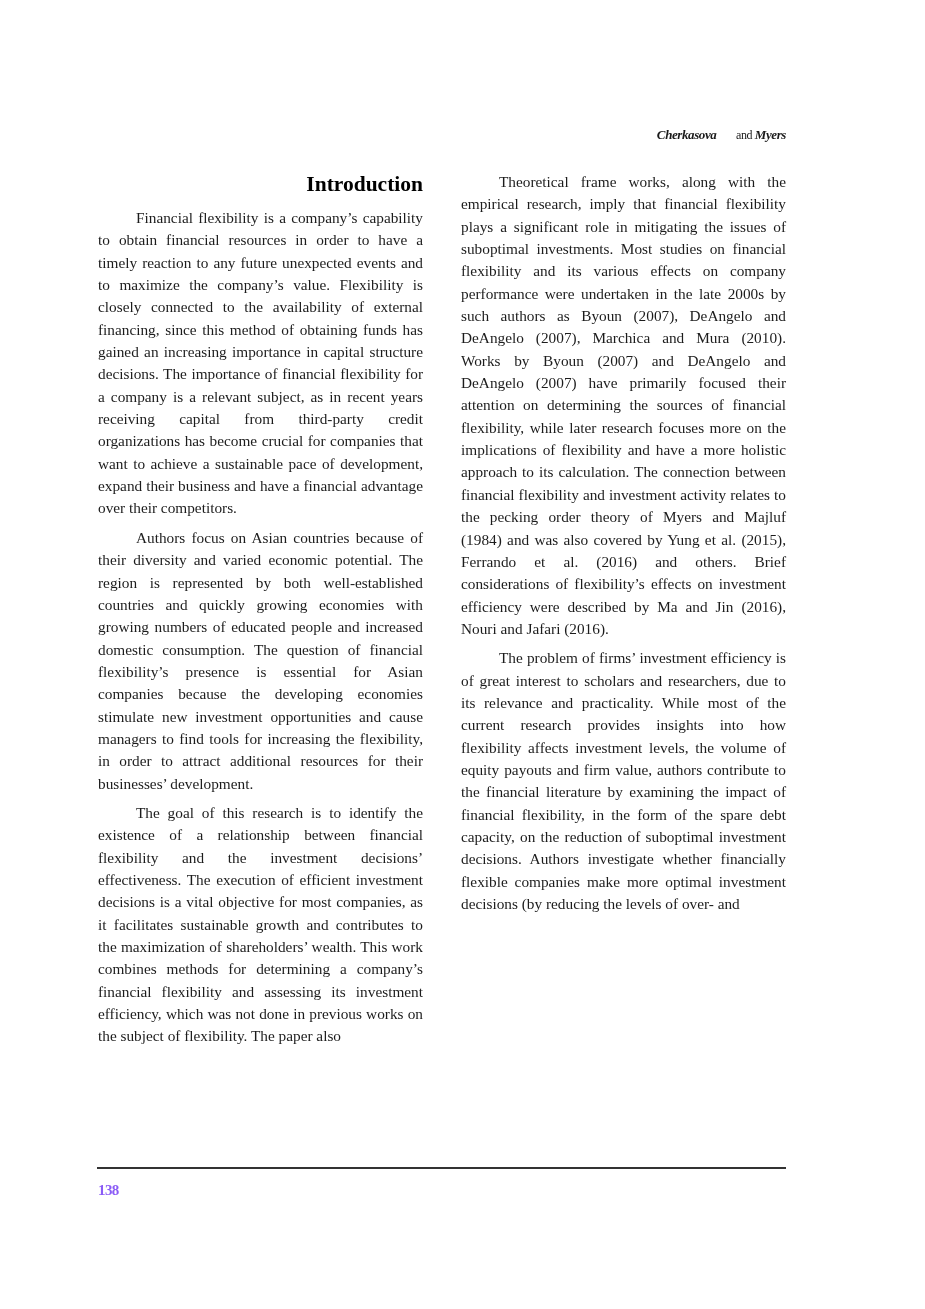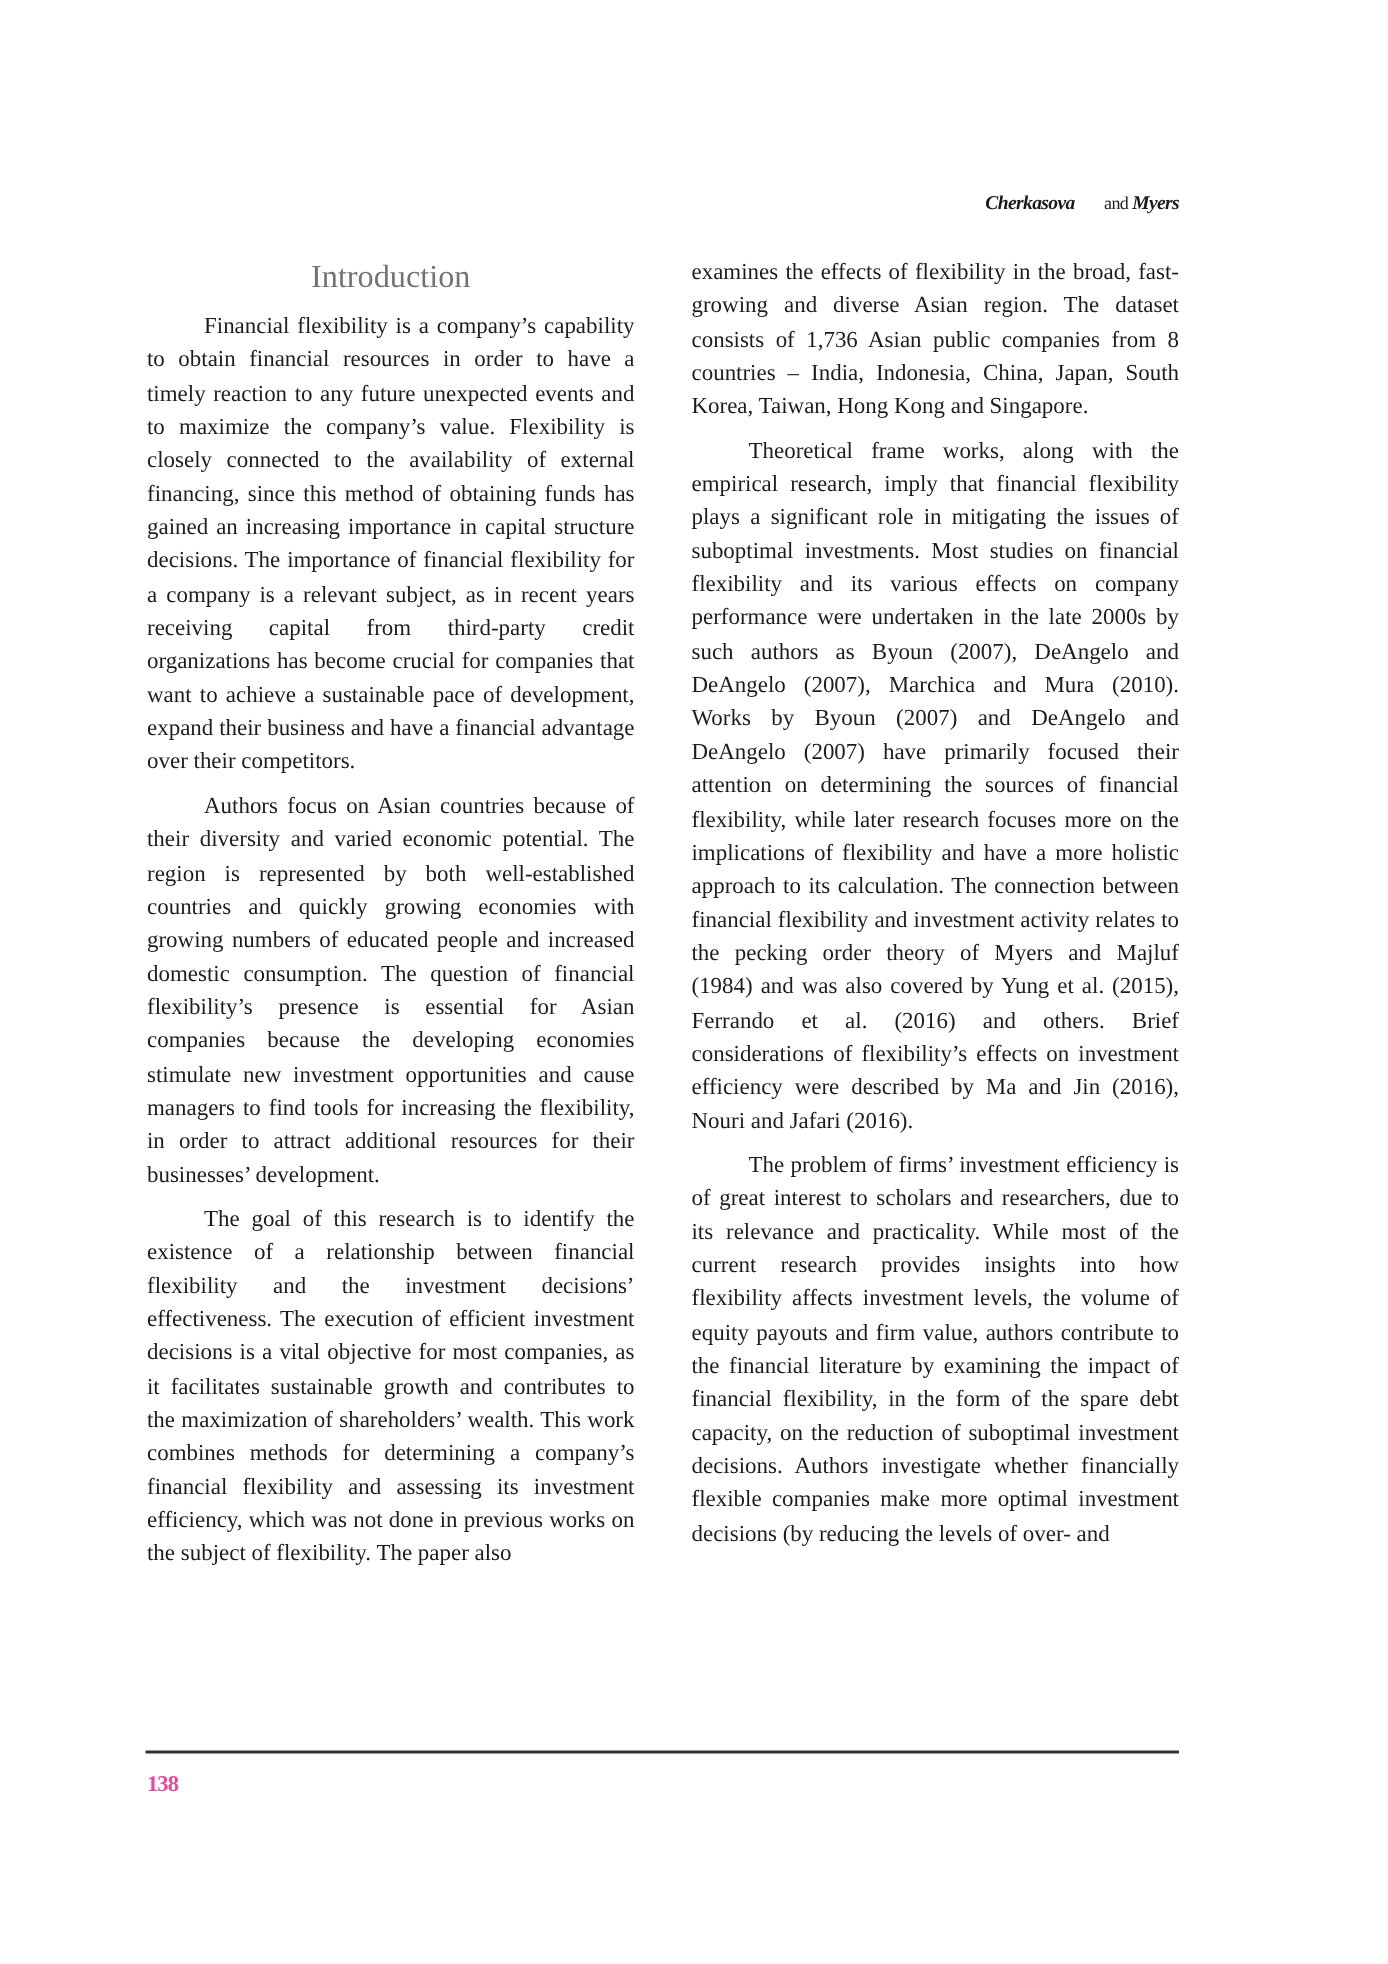--- a/index.html
+++ b/index.html
@@ -15,53 +15,52 @@
   .col {
     position: absolute; top: 170px; width: 325px;
     font-family: "Liberation Serif", "DejaVu Serif", serif;
     font-size: 15.3px; line-height: 22.35px; color: #1c1c1c;
     text-align: justify; hyphens: manual;
   }
   .col.left { left: 98px; }
   .col.right { left: 461px; top: 171px; }
   .heading {
     font-family: "Liberation Serif", "DejaVu Serif", serif;
-    font-weight: normal; font-size: 21.5px; line-height: 28px;
-    margin: 0 0 9px 0; text-align: center; color: #737373;
+    font-weight: bold; font-size: 21.5px; line-height: 28px;
+    margin: 0 0 9px 0; text-align: right; color: #000000;
   }
   p { margin: 0 0 7px 0; text-indent: 38px; }
   p.noindent { text-indent: 0; }
   .rule {
     position: absolute; left: 97px; top: 1167px; width: 689px; height: 2px;
     background: #333;
   }
   .page-number {
     position: absolute; left: 98px; top: 1182px;
     font-family: "Liberation Serif", "DejaVu Serif", serif;
-    font-size: 15px; font-weight: bold; letter-spacing: -0.6px; color: #ec4899;
+    font-size: 15px; font-weight: bold; letter-spacing: -0.6px; color: #8b5cf6;
   }
 </style>
 </head>
 <body>
 
 <div class="page">
 
   <div class="running-head">
     <span class="author">Cherkasova</span><span class="conj"> <span>and</span> </span><span class="author">Myers</span>
   </div>
 
   <div class="col left">
     <h2 class="heading">Introduction</h2>
     <p>Financial flexibility is a company’s capability to obtain financial resources in order to have a timely reaction to any future unexpected events and to maximize the company’s value. Flexibility is closely connected to the availability of external financing, since this method of obtaining funds has gained an increasing importance in capital structure decisions. The importance of financial flexibility for a company is a relevant subject, as in recent years receiving capital from third-party credit organizations has become crucial for companies that want to achieve a sustainable pace of development, expand their business and have a financial advantage over their competitors.</p>
     <p>Authors focus on Asian countries because of their diversity and varied economic potential. The region is represented by both well-established countries and quickly growing economies with growing numbers of educated people and increased domestic consumption. The question of financial flexibility’s presence is essential for Asian companies because the developing economies stimulate new investment opportunities and cause managers to find tools for increasing the flexibility, in order to attract additional resources for their businesses’ development.</p>
     <p>The goal of this research is to identify the existence of a relationship between financial flexibility and the investment decisions’ effectiveness. The execution of efficient investment decisions is a vital objective for most companies, as it facilitates sustainable growth and contributes to the maximization of shareholders’ wealth. This work combines methods for determining a company’s financial flexibility and assessing its investment efficiency, which was not done in previous works on the subject of flexibility. The paper also</p>
   </div>
 
   <div class="col right">
-    <p class="noindent">examines the effects of flexibility in the broad, fast-growing and diverse Asian region. The dataset consists of 1,736 Asian public companies from 8 countries – India, Indonesia, China, Japan, South Korea, Taiwan, Hong Kong and Singapore.</p>
     <p>Theoretical frame works, along with the empirical research, imply that financial flexibility plays a significant role in mitigating the issues of suboptimal investments. Most studies on financial flexibility and its various effects on company performance were undertaken in the late 2000s by such authors as Byoun (2007), DeAngelo and DeAngelo (2007), Marchica and Mura (2010). Works by Byoun (2007) and DeAngelo and DeAngelo (2007) have primarily focused their attention on determining the sources of financial flexibility, while later research focuses more on the implications of flexibility and have a more holistic approach to its calculation. The connection between financial flexibility and investment activity relates to the pecking order theory of  Myers and Majluf (1984) and was also covered by Yung et al. (2015), Ferrando et al. (2016) and others. Brief considerations of flexibility’s effects on investment efficiency were described by Ma and Jin (2016), Nouri and Jafari (2016).</p>
     <p>The problem of firms’ investment efficiency is of great interest to scholars and researchers, due to its relevance and practicality. While most of the current research provides insights into how flexibility affects investment levels, the volume of equity payouts and firm value, authors contribute to the financial literature by examining the impact of financial flexibility, in the form of the spare debt capacity, on the reduction of suboptimal investment decisions. Authors investigate whether financially flexible companies make more optimal investment decisions (by reducing the levels of over- and</p>
   </div>
 
   <div class="rule"></div>
   <div class="page-number">138</div>
 
 </div>
 
 </body></html>

